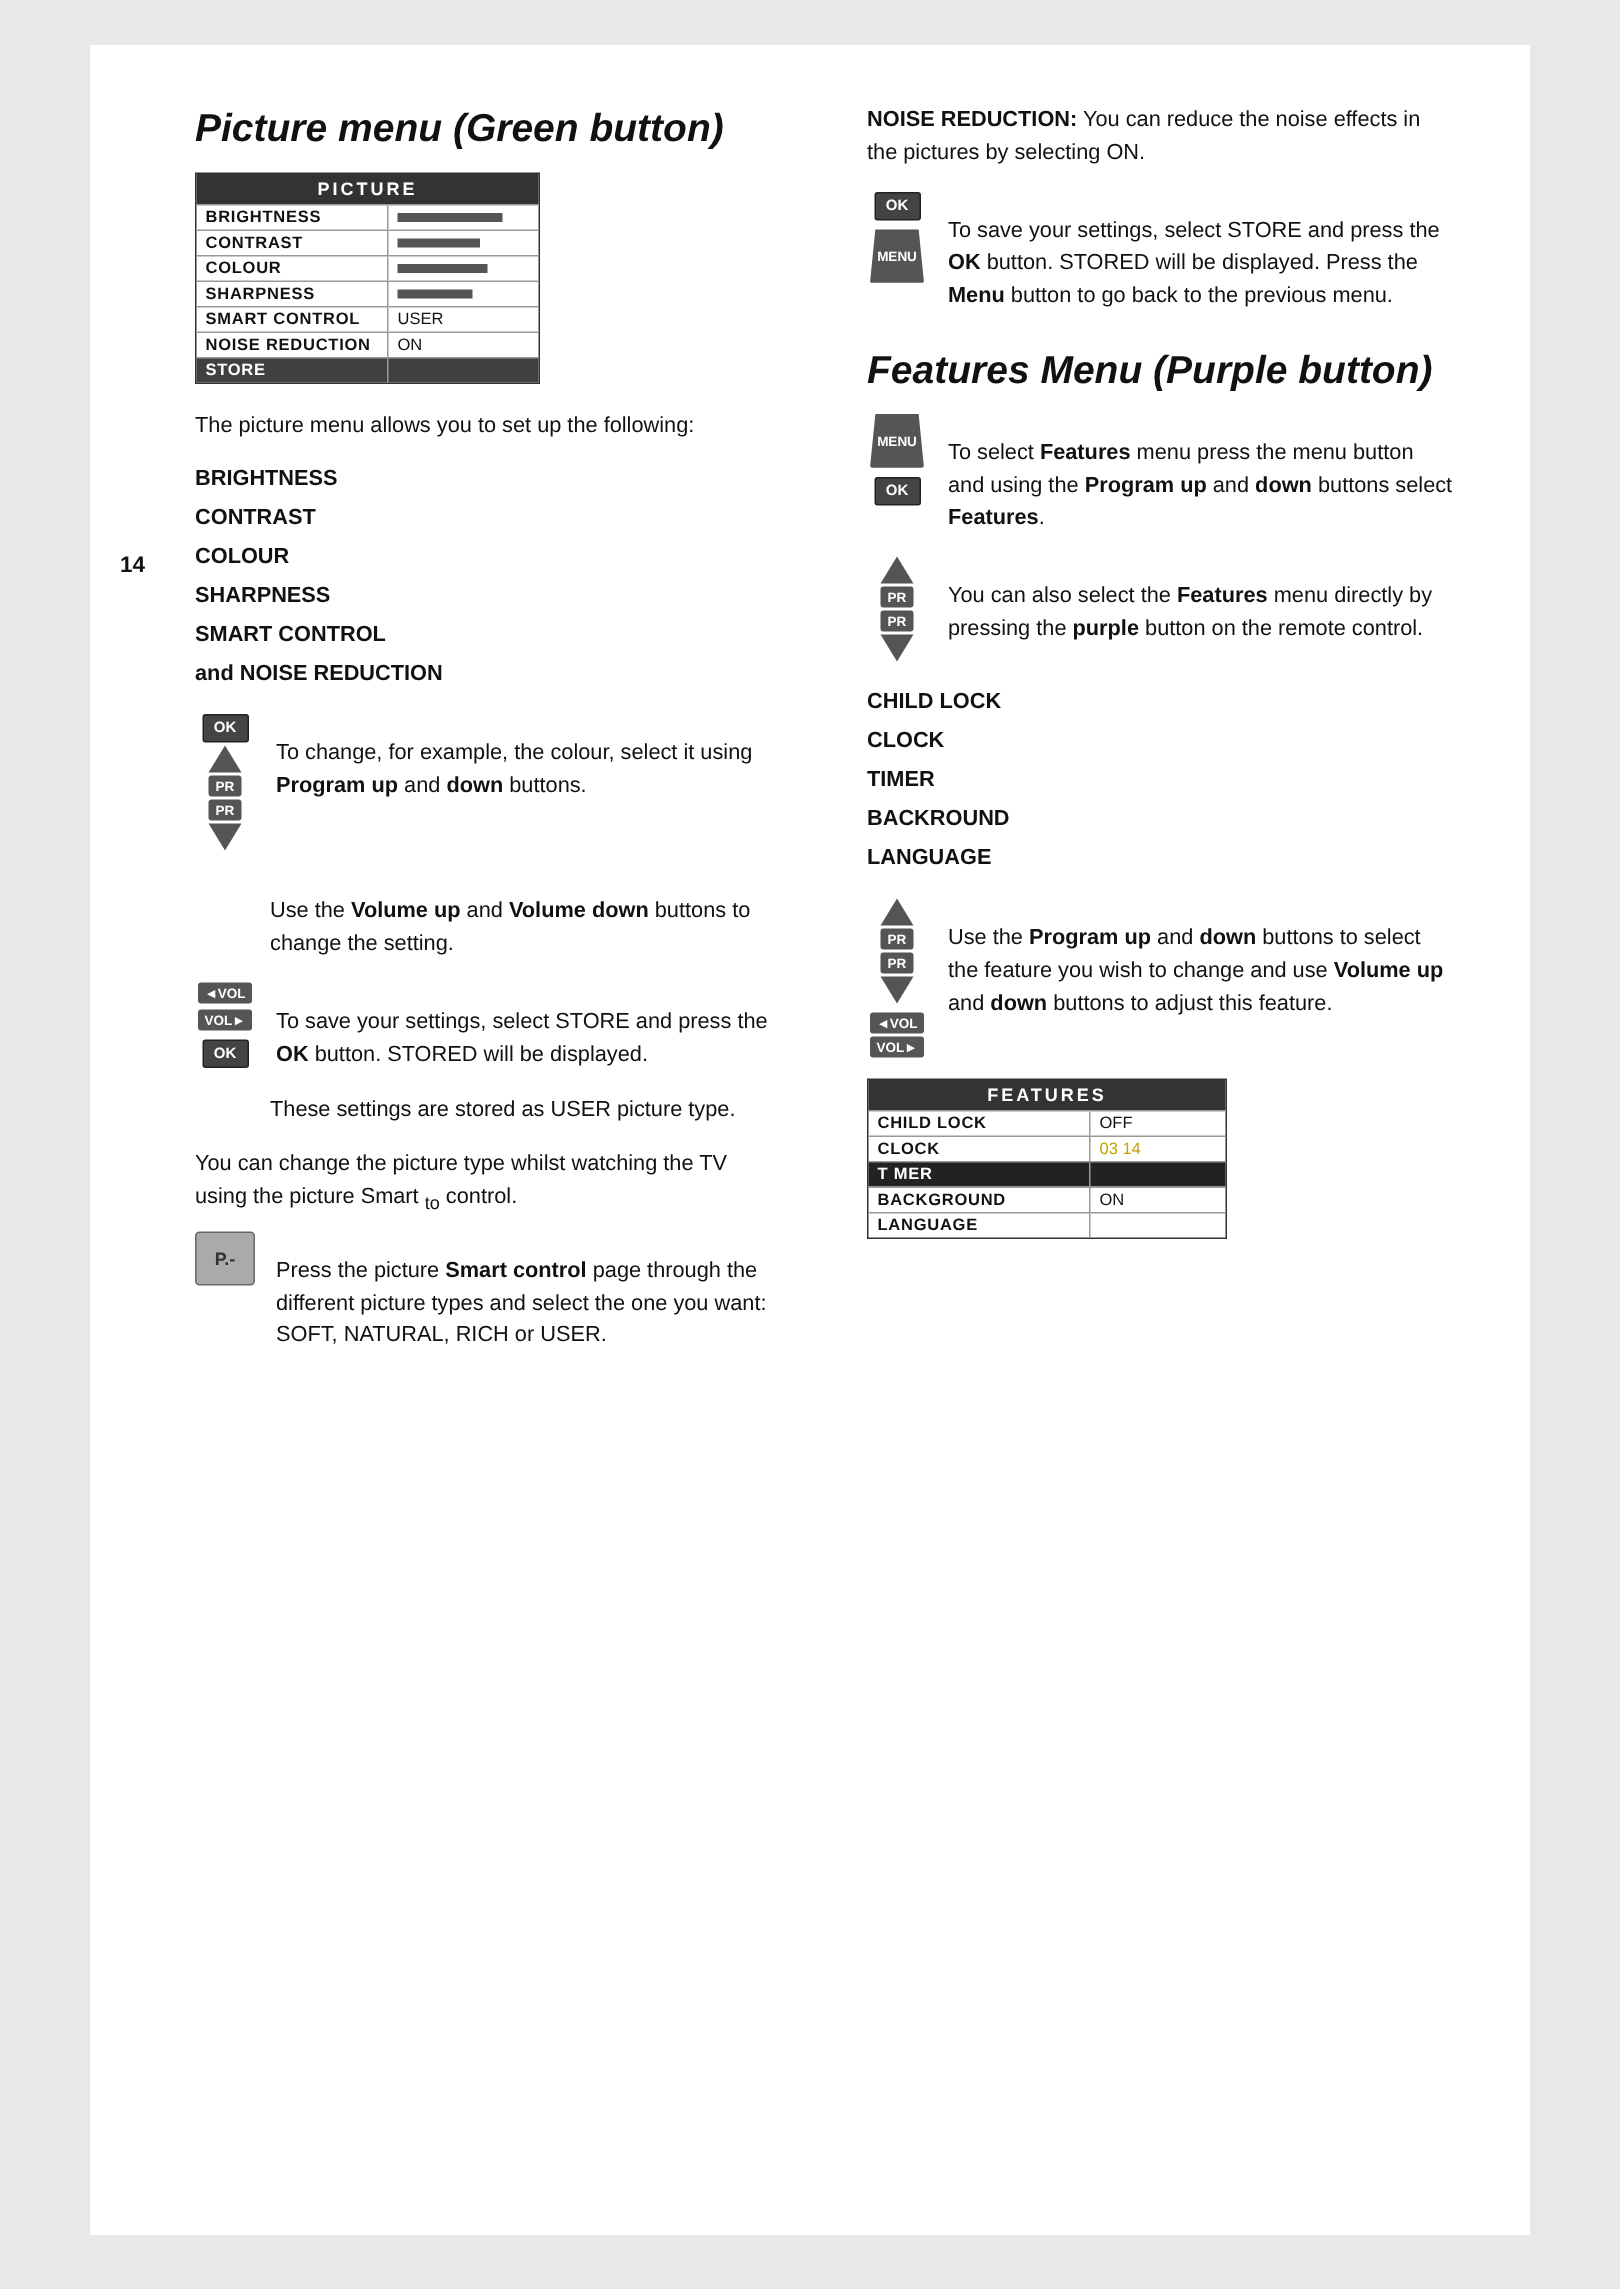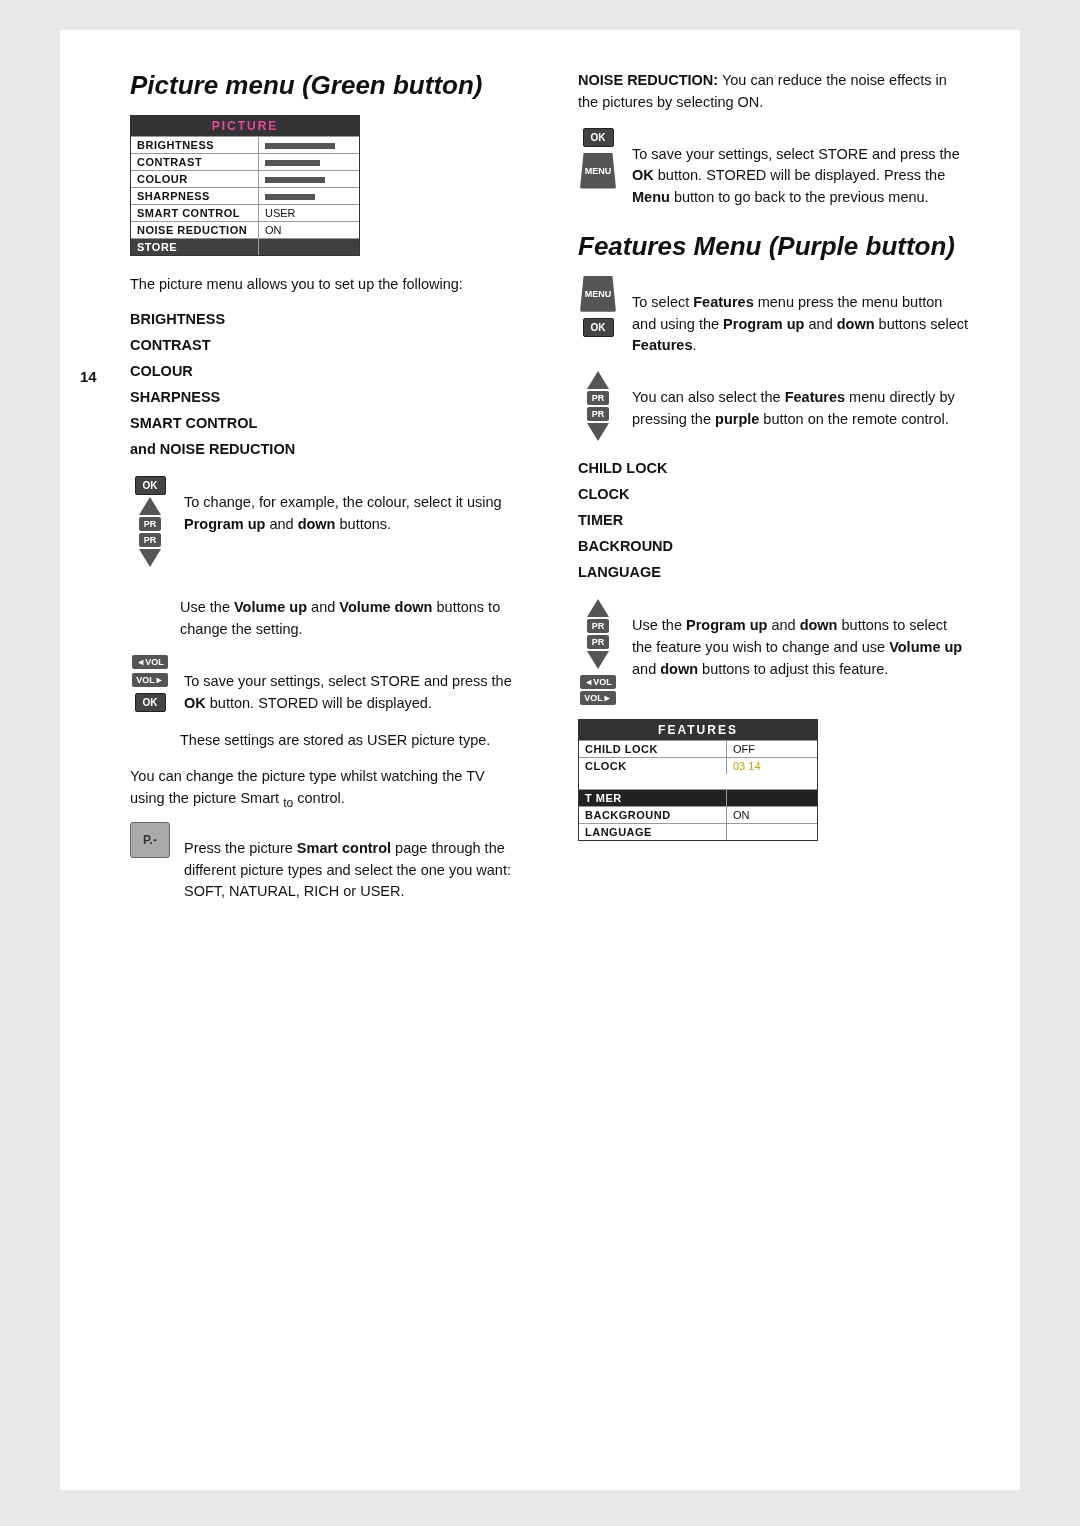--- a/index.html
+++ b/index.html
@@ -45,21 +45,21 @@
     }
     
     .menu-table {
       border: 1.5px solid #333;
       width: 230px;
       margin-bottom: 18px;
       font-size: 12px;
     }
     .menu-table-header {
       background: #333;
-      color: #ec4899;
+      color: #ffffff;
       text-align: center;
       padding: 3px 6px;
       font-size: 12px;
       letter-spacing: 2px;
       font-weight: bold;
     }
     .menu-table-row {
       display: flex;
       border-top: 1px solid #999;
     }
@@ -195,21 +195,20 @@
       border-right: 1px solid #999;
     }
     .features-cell-value {
       width: 90px;
       padding: 2px 6px;
       font-size: 11px;
     }
     .features-row-highlighted {
       background: #222;
       color: #fff;
-      margin-top: 15px;
     }
     .features-row-highlighted .features-cell-label,
     .features-row-highlighted .features-cell-value {
       color: #fff;
     }
     .features-clock-val {
       color: #c8a000;
     }
 
     strong { font-weight: bold; }

